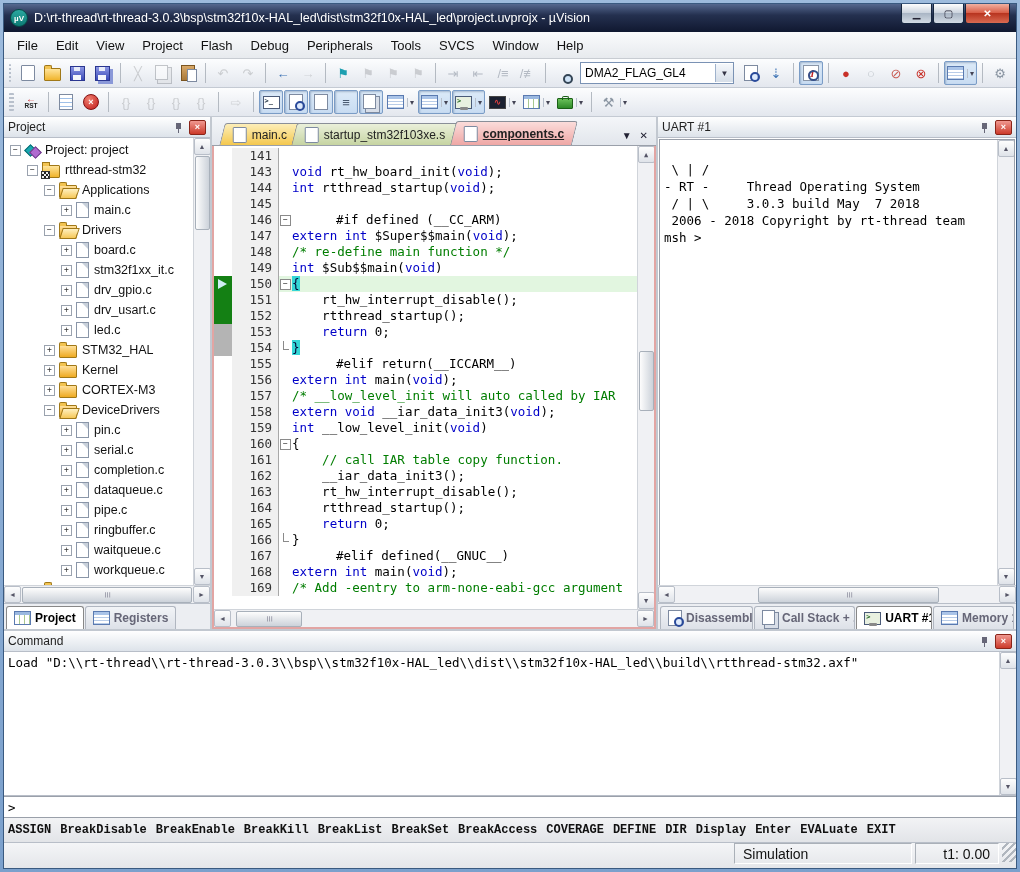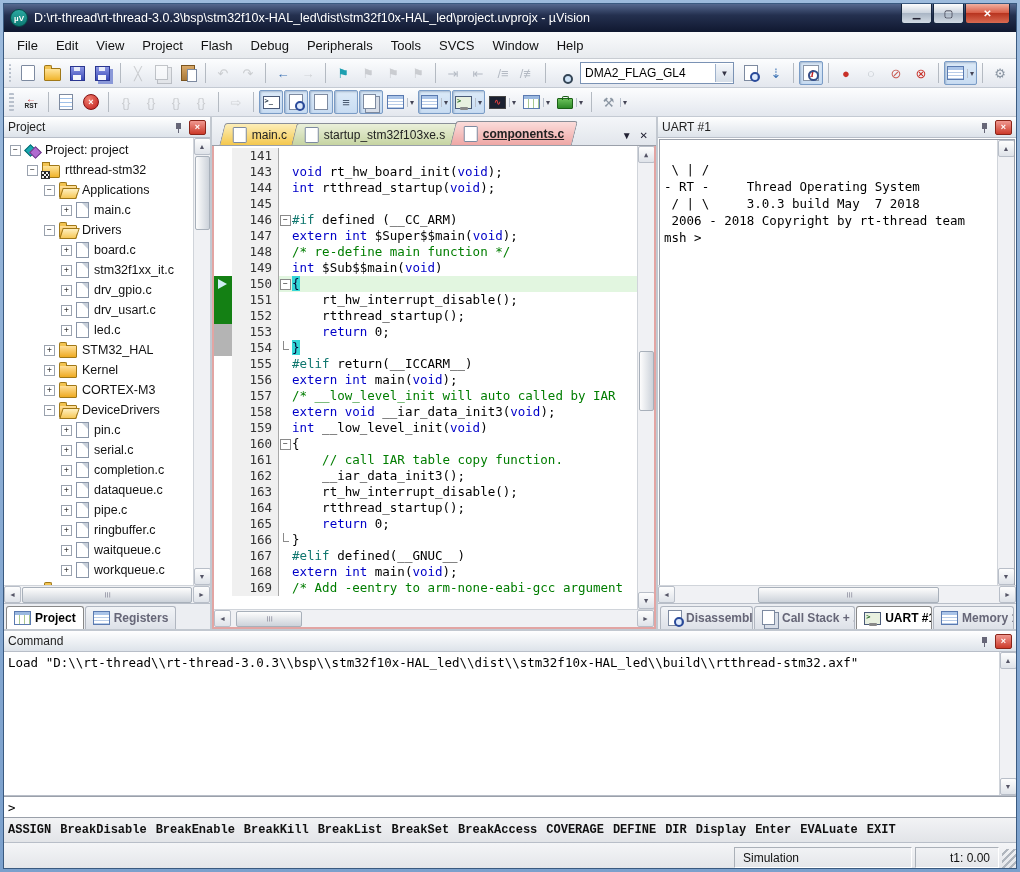--- a/index.html
+++ b/index.html
@@ -128,37 +128,37 @@
   .lnum{width:40px;min-width:40px;background:#f0f0f0;border-right:1px solid #a8a8a8;color:#333;text-align:right;padding-right:6px;}
   .lbody{flex:1;display:flex;align-items:center;overflow:hidden;}
   .crow.cur .lbody{background:#e2f6e0;}
   .fold{width:13px;min-width:13px;display:flex;align-items:center;justify-content:center;}
   .fold .fbox{width:9px;height:9px;border:1px solid #8a8a8a;background:#fff;font:8px/7px "DejaVu Sans Mono",monospace;text-align:center;color:#333;}
   .fold .fend{width:5px;height:8px;border-left:1px solid #8a8a8a;border-bottom:1px solid #8a8a8a;margin-top:-6px;}
   .ltext{flex:1;overflow:hidden;}
   .tok-k{color:#0000c8;}
   .tok-p{color:#000;}
   .tok-c{color:#007d00;}
-  .tok-d{color:#0f766e;}
+  .tok-d{color:#000000;padding-left:44px;}
   .tok-b{background:#35d6d6;color:#003;}
 
   
   .uart-col{flex:1;display:flex;flex-direction:column;border-left:2px solid #c2c8d0;background:#fff;min-width:0;}
   .uartwrap{flex:1;position:relative;overflow:hidden;border:1px solid #9aa0aa;border-bottom:none;margin:1px 1px 0 1px;}
   .uartbody{position:absolute;inset:0 16px 0 0;overflow:hidden;font:12.5px/17px "DejaVu Sans Mono",monospace;color:#000;white-space:pre;padding:4px 0 0 4px;}
 
   
   .cmd-col{flex:1;display:flex;flex-direction:column;border-top:2px solid #c2c8d0;background:#fff;min-height:0;}
   .cmdout{flex:1;position:relative;overflow:hidden;border-bottom:1px solid #b8bec8;}
   .cmdtext{position:absolute;inset:0 16px 0 0;font:12.5px/16px "DejaVu Sans Mono",monospace;white-space:pre;padding:3px 0 0 4px;color:#000;}
   .cmdprompt{height:20px;border-top:1px solid #9aa0aa;display:flex;align-items:center;font:12.5px "DejaVu Sans Mono",monospace;padding:0 4px;flex:0 0 auto;background:#fff;}
   .cmdbtns{height:24px;background:linear-gradient(#f2f3f5,#e2e4e8);border-top:1px solid #9aa0aa;display:flex;align-items:center;padding:0 4px;gap:9px;font:bold 12px "Liberation Mono",monospace;color:#111;flex:0 0 auto;white-space:nowrap;overflow:hidden;text-align:center;}
 
   
-  .statusbar{height:25px;background:linear-gradient(#f4f5f7,#e4e6ea);border-top:1px solid #b8bec8;display:flex;align-items:flex-end;font-size:12px;color:#111;flex:0 0 auto;}
+  .statusbar{height:25px;background:linear-gradient(#f4f5f7,#e4e6ea);border-top:1px solid #b8bec8;display:flex;align-items:flex-start;font-size:14px;color:#111;flex:0 0 auto;}
   .scell{height:19px;display:flex;align-items:center;padding:0 8px;border:1px solid;border-color:#aab0b8 #fff #fff #aab0b8;margin-right:3px;}
   .scell.mode{width:160px;}
   .scell.time{width:66px;justify-content:flex-end;}
   .sgrip{width:14px;height:19px;background:repeating-linear-gradient(135deg,transparent 0 3px,#b0b6be 3px 5px);}
 </style>
 </head>
 <body>
 
 <div id="win">
 <div id="frame">

